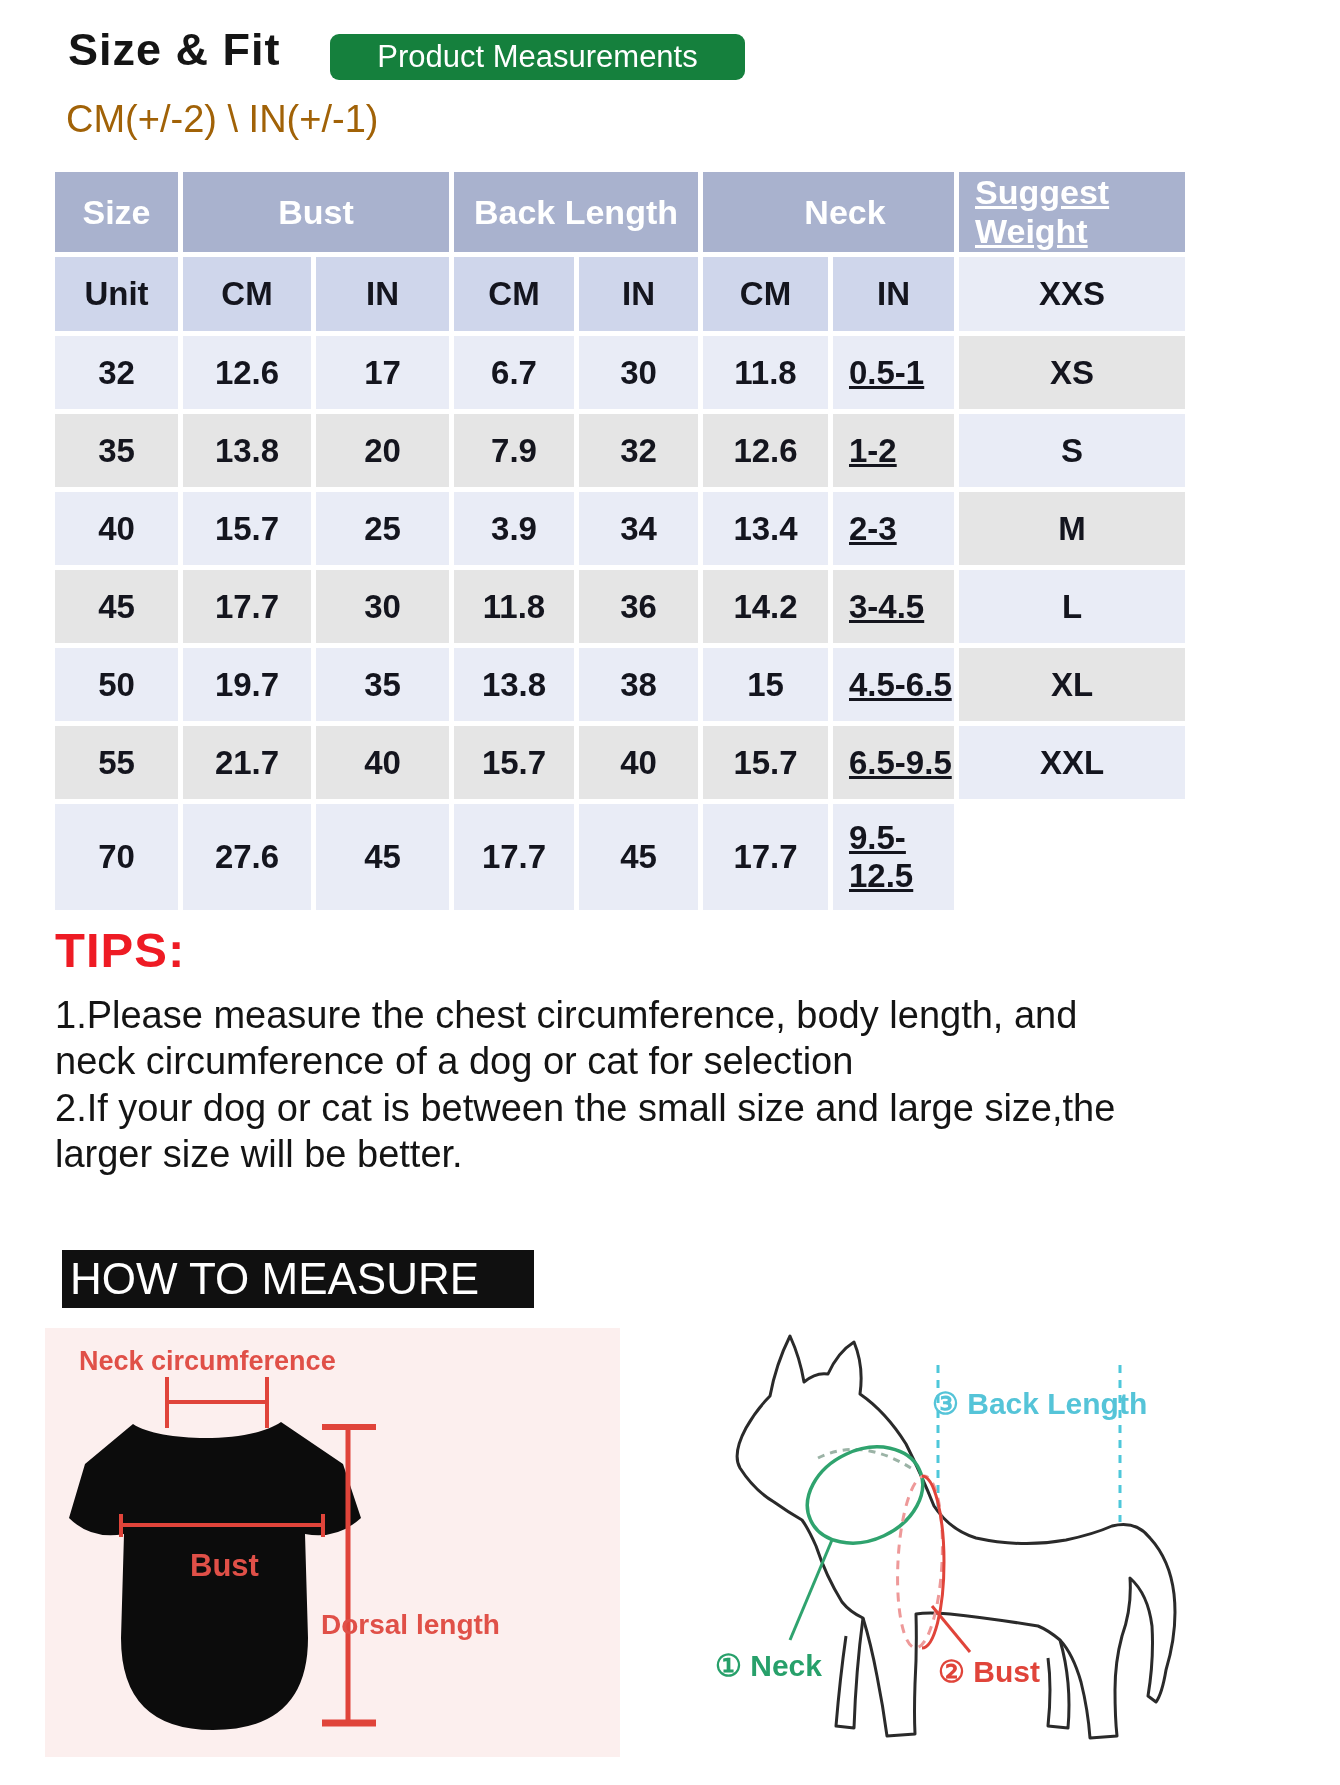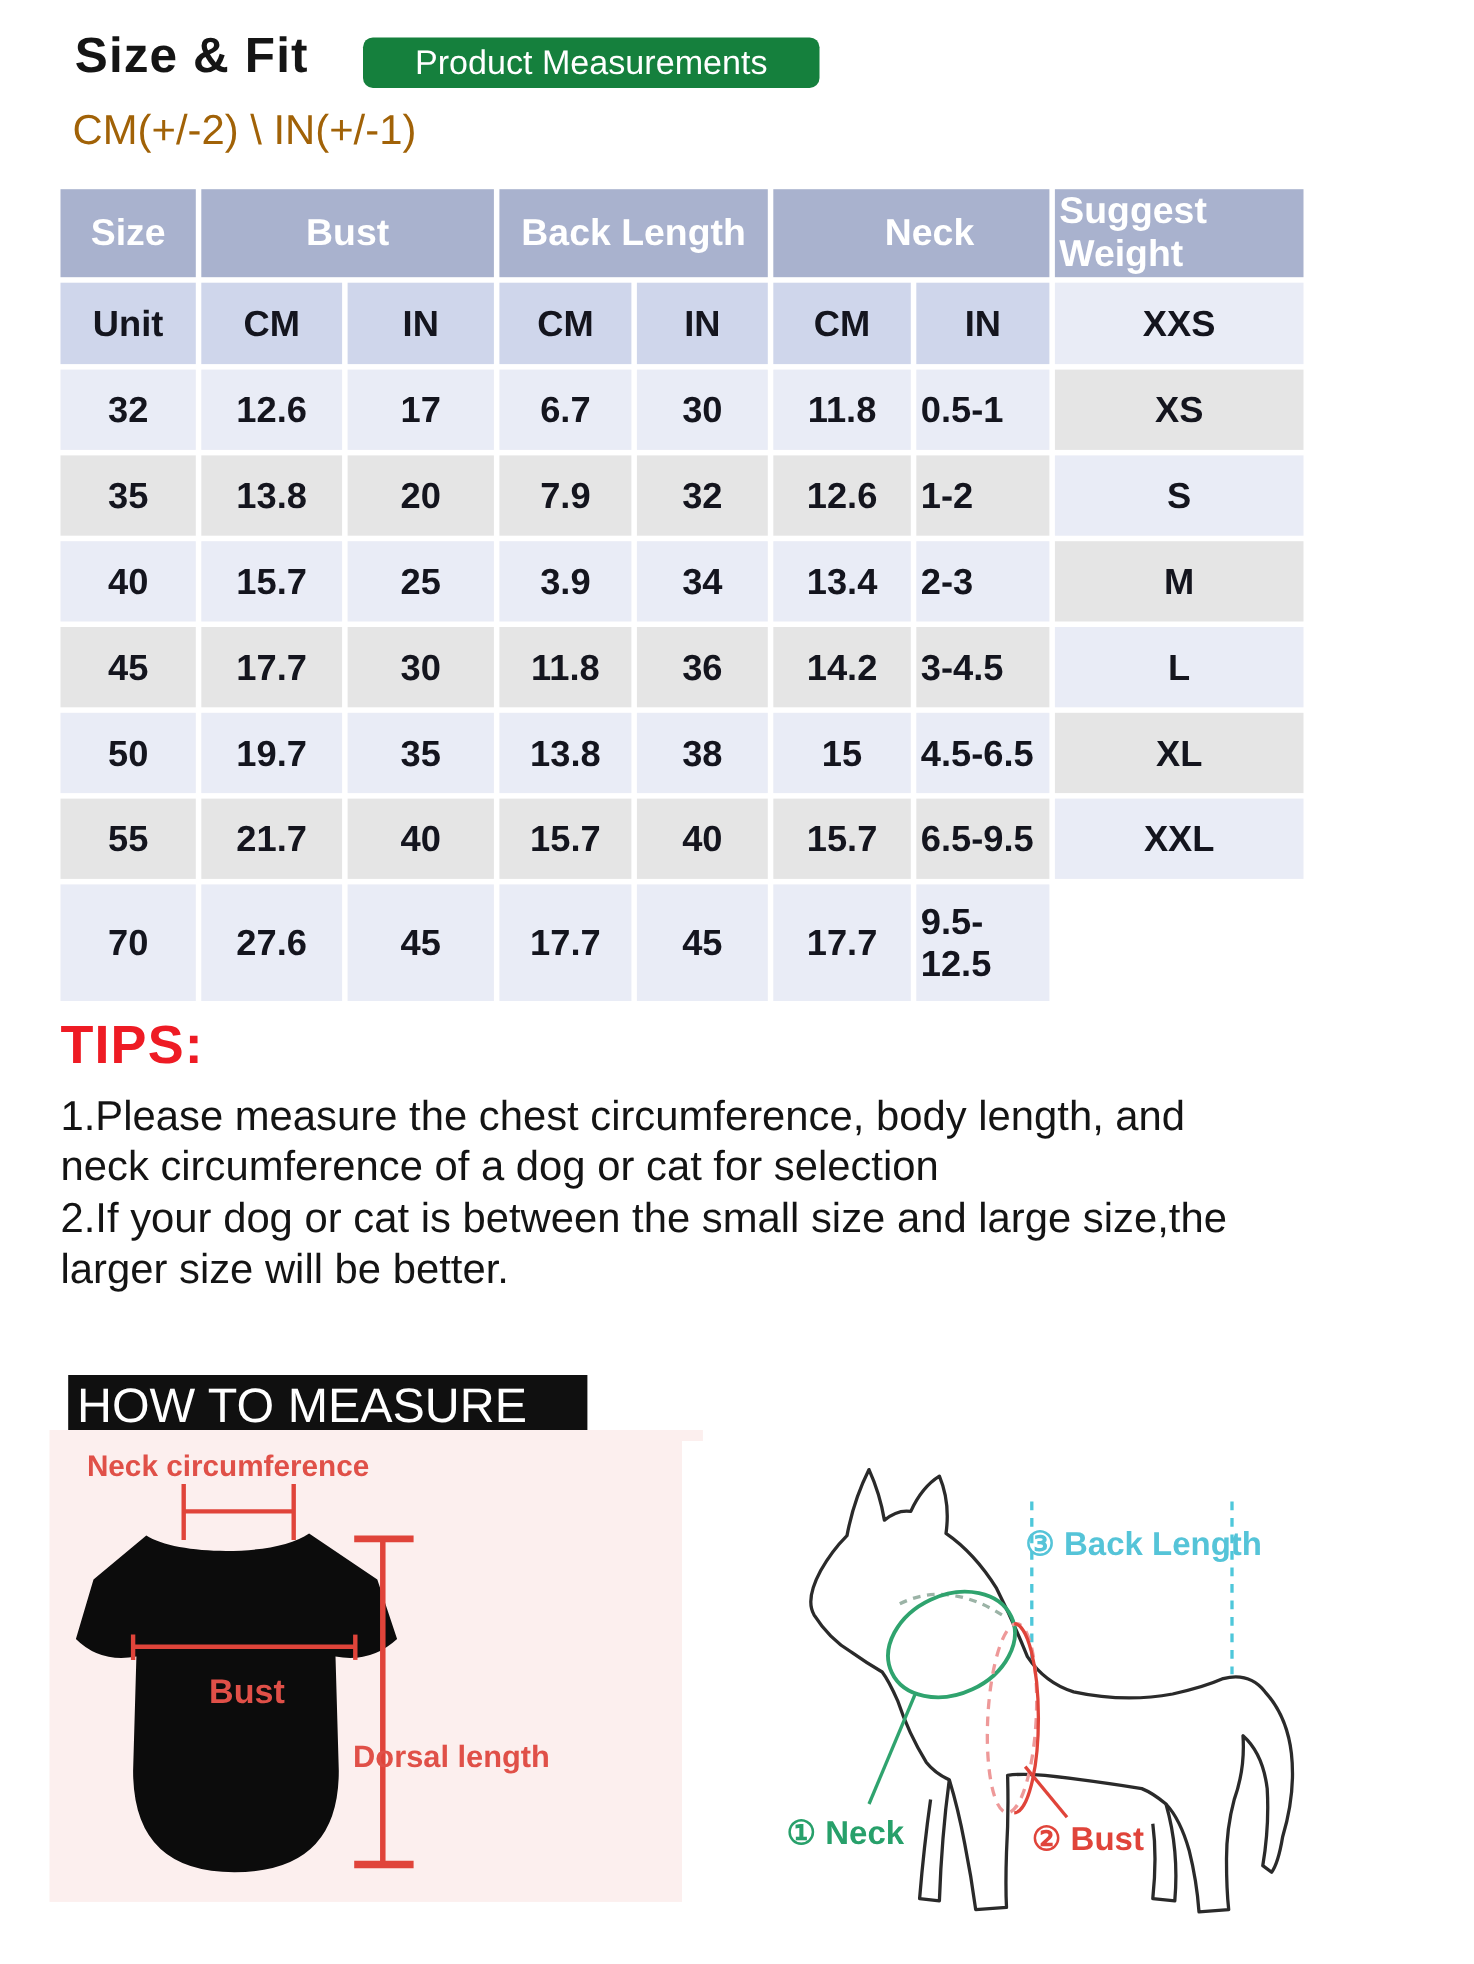--- a/index.html
+++ b/index.html
@@ -16,31 +16,31 @@
   
   .size-table{left:55px;top:172px;display:grid;
       grid-template-columns:123px 128px 133px 120px 119px 125px 121px 226px;
       grid-template-rows:80px 74px 73px 73px 73px 73px 73px 73px 106px;
       gap:5px;}
   .c{display:flex;align-items:center;justify-content:center;font-weight:700;font-size:33px;}
   .c.h{background:#a9b2ce;color:#ffffff;font-size:34px;}
   .c.u{background:#cfd6eb;color:#14151e;}
   .c.light{background:#e9ecf6;color:#14151e;}
   .c.dark{background:#e5e5e5;color:#14151e;}
-  .c.left{justify-content:flex-start;padding-left:4px;}
+  .c.left{justify-content:flex-start;padding-left:16px;text-decoration:underline;}
 
   
   .tips{left:55px;top:922px;width:1090px;}
   .tips-heading{font-size:49px;font-weight:700;color:#ee1b24;letter-spacing:1px;margin:0 0 14px 0;}
   .tips-item{font-size:38px;line-height:1.22;color:#141414;margin:0;width:1070px;}
 
   
   .htm-banner{left:62px;top:1250px;width:472px;height:58px;background:#101010;color:#ffffff;
       font-size:44px;display:flex;align-items:center;padding-left:8px;box-sizing:border-box;}
-  .shirt-box{left:45px;top:1300px;width:594px;height:429px;background:#fcefee;}
+  .shirt-box{left:45px;top:1328px;width:594px;height:429px;background:#fcefee;}
   .dog-box{left:620px;top:1310px;width:720px;height:470px;background:#ffffff;}
   svg{display:block;}
 </style>
 </head>
 <body>
 
 <div class="page">
 
   <div class="abs title">Size &amp; Fit</div>
   <div class="abs badge">

